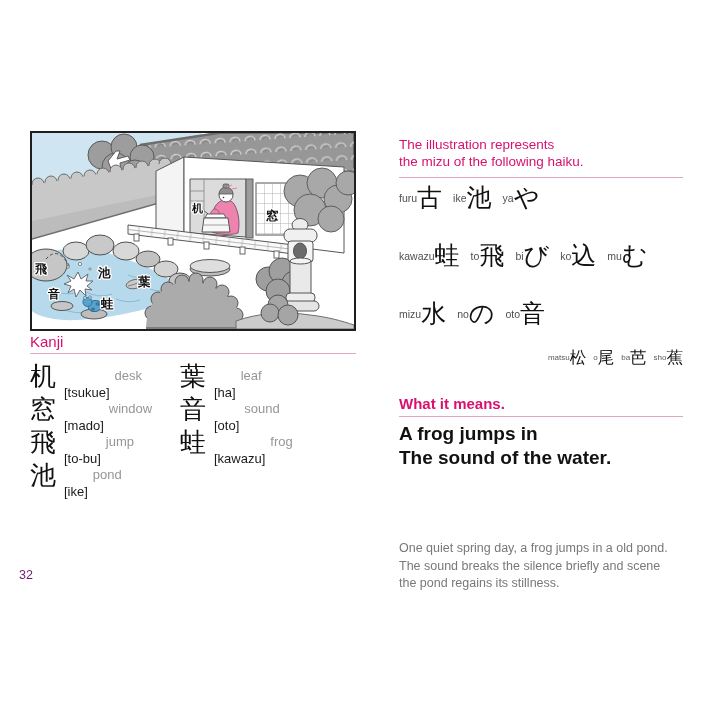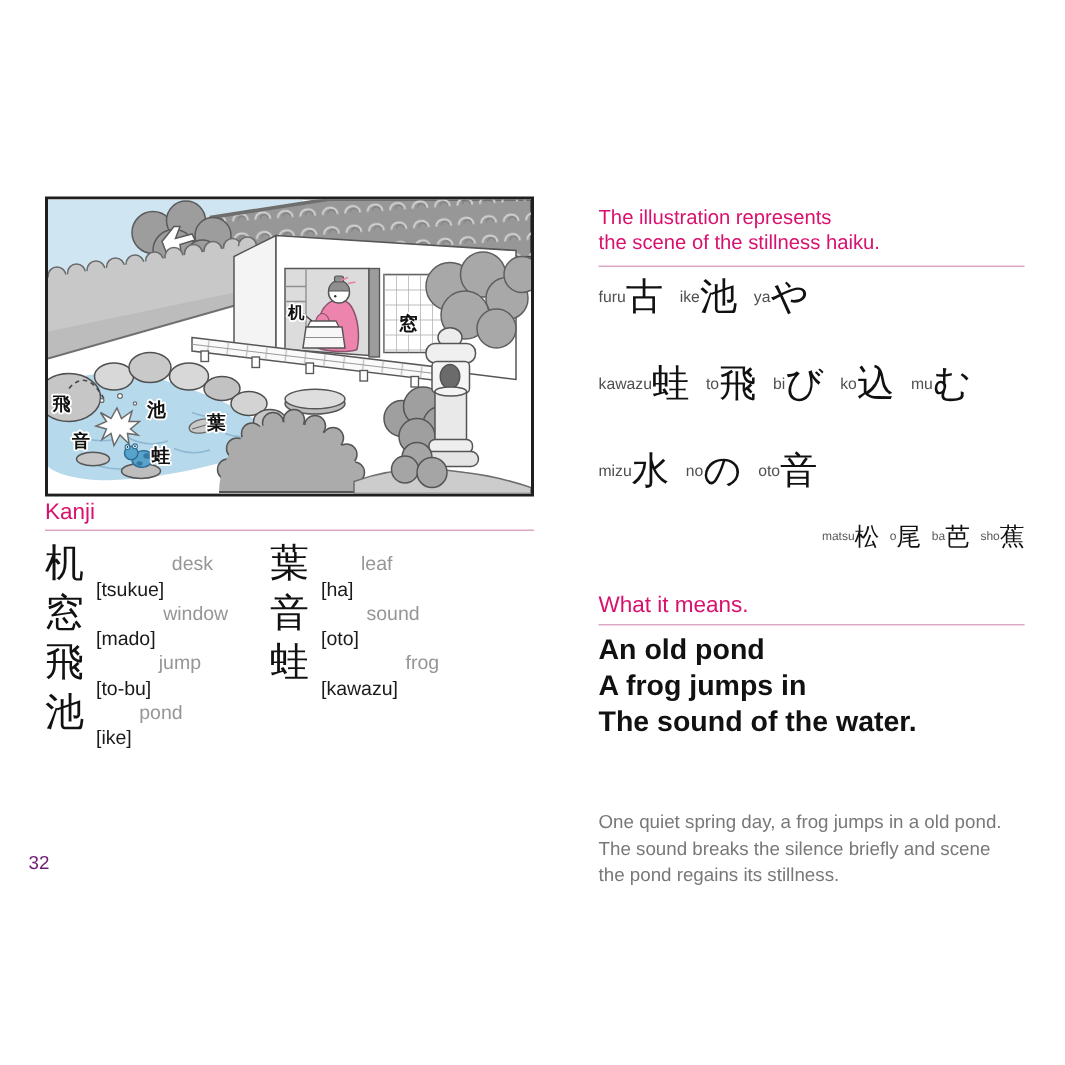--- a/index.html
+++ b/index.html
@@ -22,21 +22,21 @@
   .page-number{position:absolute;left:19px;top:568px;font-size:12.5px;color:#701a75;}
   .r-heading{position:absolute;left:399px;top:136px;width:284px;font-size:13.5px;line-height:17px;font-weight:normal;color:#d8116e;}
   .rule-haiku{left:399px;top:177px;width:284px;}
   .haiku-line{position:absolute;left:399px;display:flex;gap:11px;}
   .unit{display:flex;flex-direction:row;align-items:center;}
   .romaji{font-size:10.5px;color:#4f4f4f;line-height:13px;white-space:nowrap;}
   .hk{font-family:"DejaVu Serif",serif;font-size:25px;line-height:30px;color:#111;}
   .author-line{position:absolute;left:399px;top:347px;width:284px;display:flex;gap:7px;justify-content:flex-end;}
   .author-line .romaji{font-size:8px;color:#5a5a5a;line-height:10px;}
   .author-line .hk{font-size:16.5px;line-height:21px;}
-  .m-heading{position:absolute;left:399px;top:395px;font-size:15px;font-weight:normal;color:#d8116e;}
+  .m-heading{position:absolute;left:399px;top:395px;font-size:15px;font-weight:bold;color:#d8116e;}
   .rule-meaning{left:399px;top:416px;width:284px;}
   .translation{position:absolute;left:399px;top:422px;font-size:19px;line-height:24px;font-weight:bold;color:#111;}
   .explanation{position:absolute;left:399px;top:499px;font-size:12.5px;line-height:17.6px;color:#787878;margin-top:41px;}
 
   
   .svg-kanji{font-family:"DejaVu Serif",serif;font-weight:bold;fill:#111;paint-order:stroke;stroke:#ffffff;stroke-width:2.4px;stroke-linejoin:round;}
 </style>
 </head>
 <body>
 
@@ -295,21 +295,21 @@
         <span class="kanji-reading">[kawazu]</span>
         <span class="kanji-meaning">frog</span>
       </div>
     </div>
   </div>
 
   <div class="page-number">32</div>
 
   <div class="r-heading">
     <div>The illustration represents</div>
-    <div>the scene of the stillness haiku.</div>
+    <div>the mizu of the following haiku.</div>
   </div>
   <div class="rule rule-haiku"></div>
 
   <div class="haiku-line" style="top:183px;">
     <div class="unit">
       <span class="romaji">furu</span>
       <span class="hk">古</span>
     </div>
     <div class="unit">
       <span class="romaji">ike</span>
@@ -375,21 +375,20 @@
     <div class="unit">
       <span class="romaji">sho</span>
       <span class="hk">蕉</span>
     </div>
   </div>
 
   <div class="m-heading">What it means.</div>
   <div class="rule rule-meaning"></div>
 
   <div class="translation">
-    <div>An old pond</div>
     <div>A frog jumps in</div>
     <div>The sound of the water.</div>
   </div>
 
   <div class="explanation">
     <div>One quiet spring day, a frog jumps in a old pond.</div>
     <div>The sound breaks the silence briefly and scene</div>
     <div>the pond regains its stillness.</div>
   </div>
 

